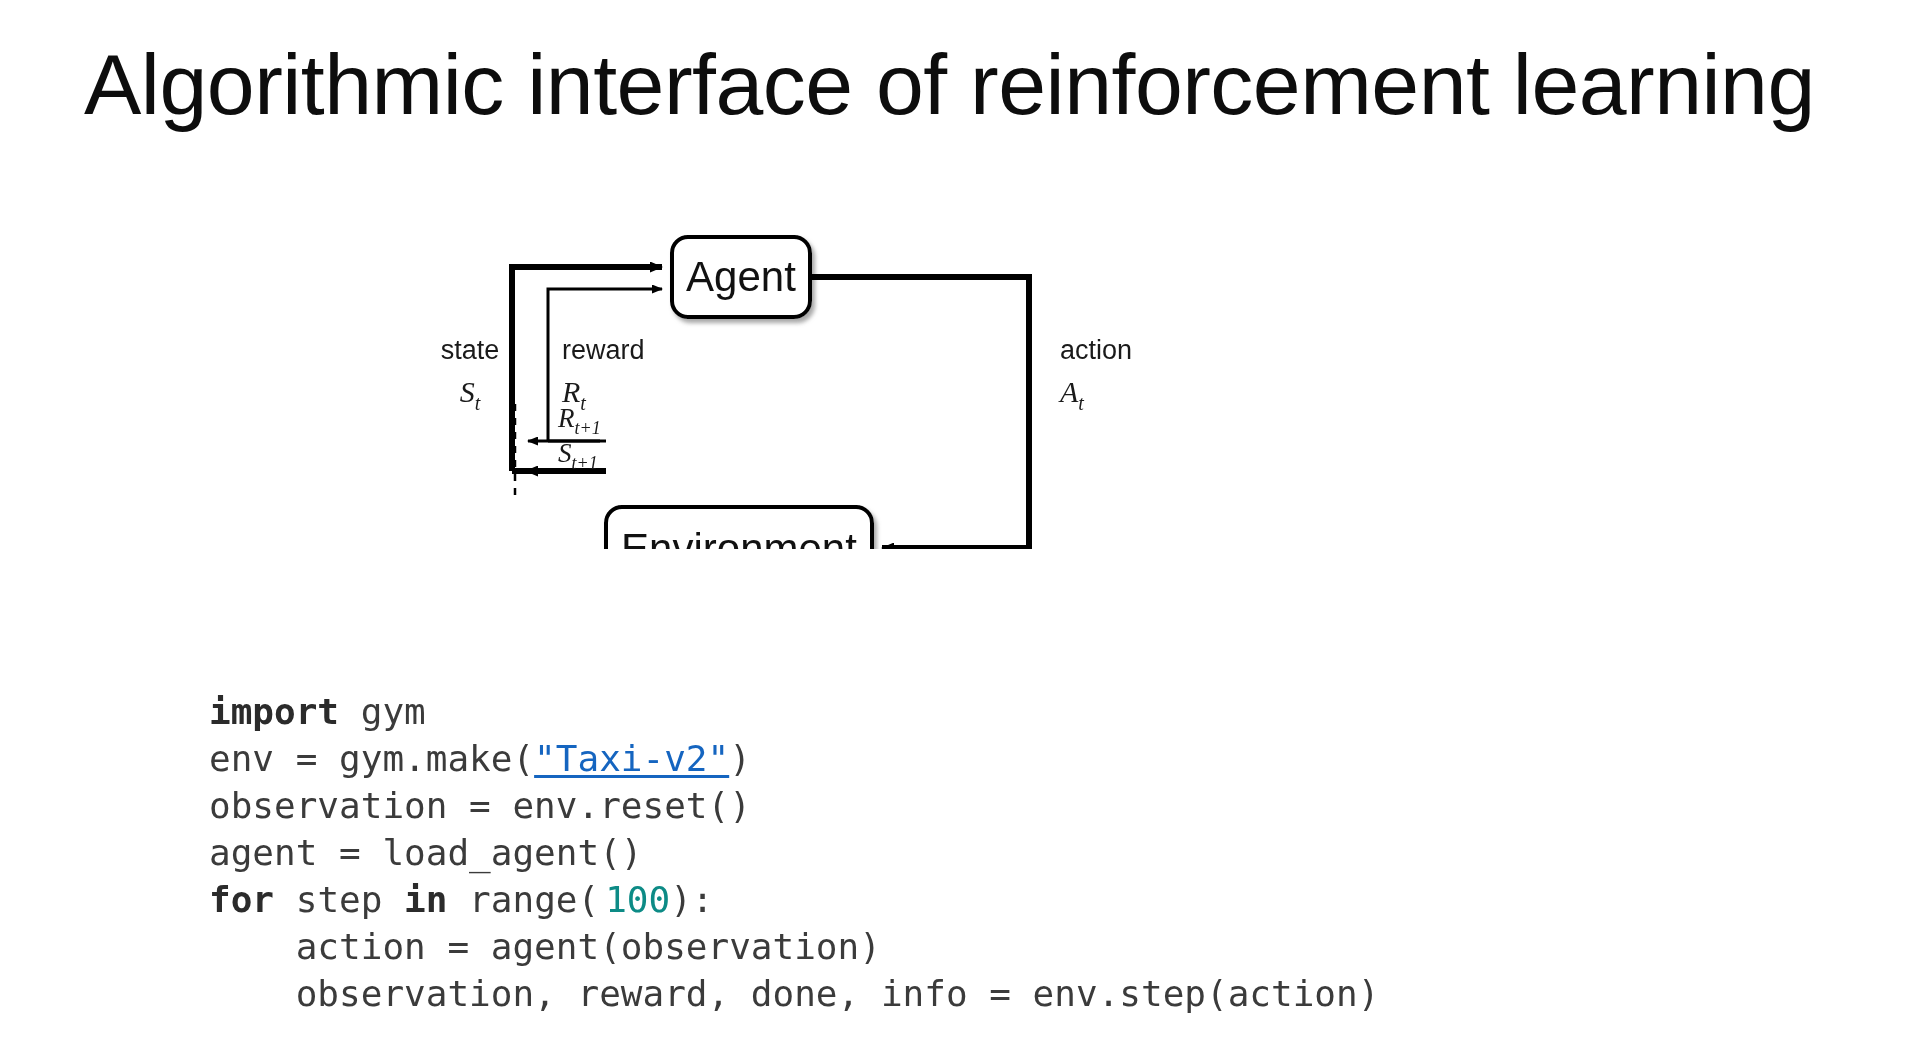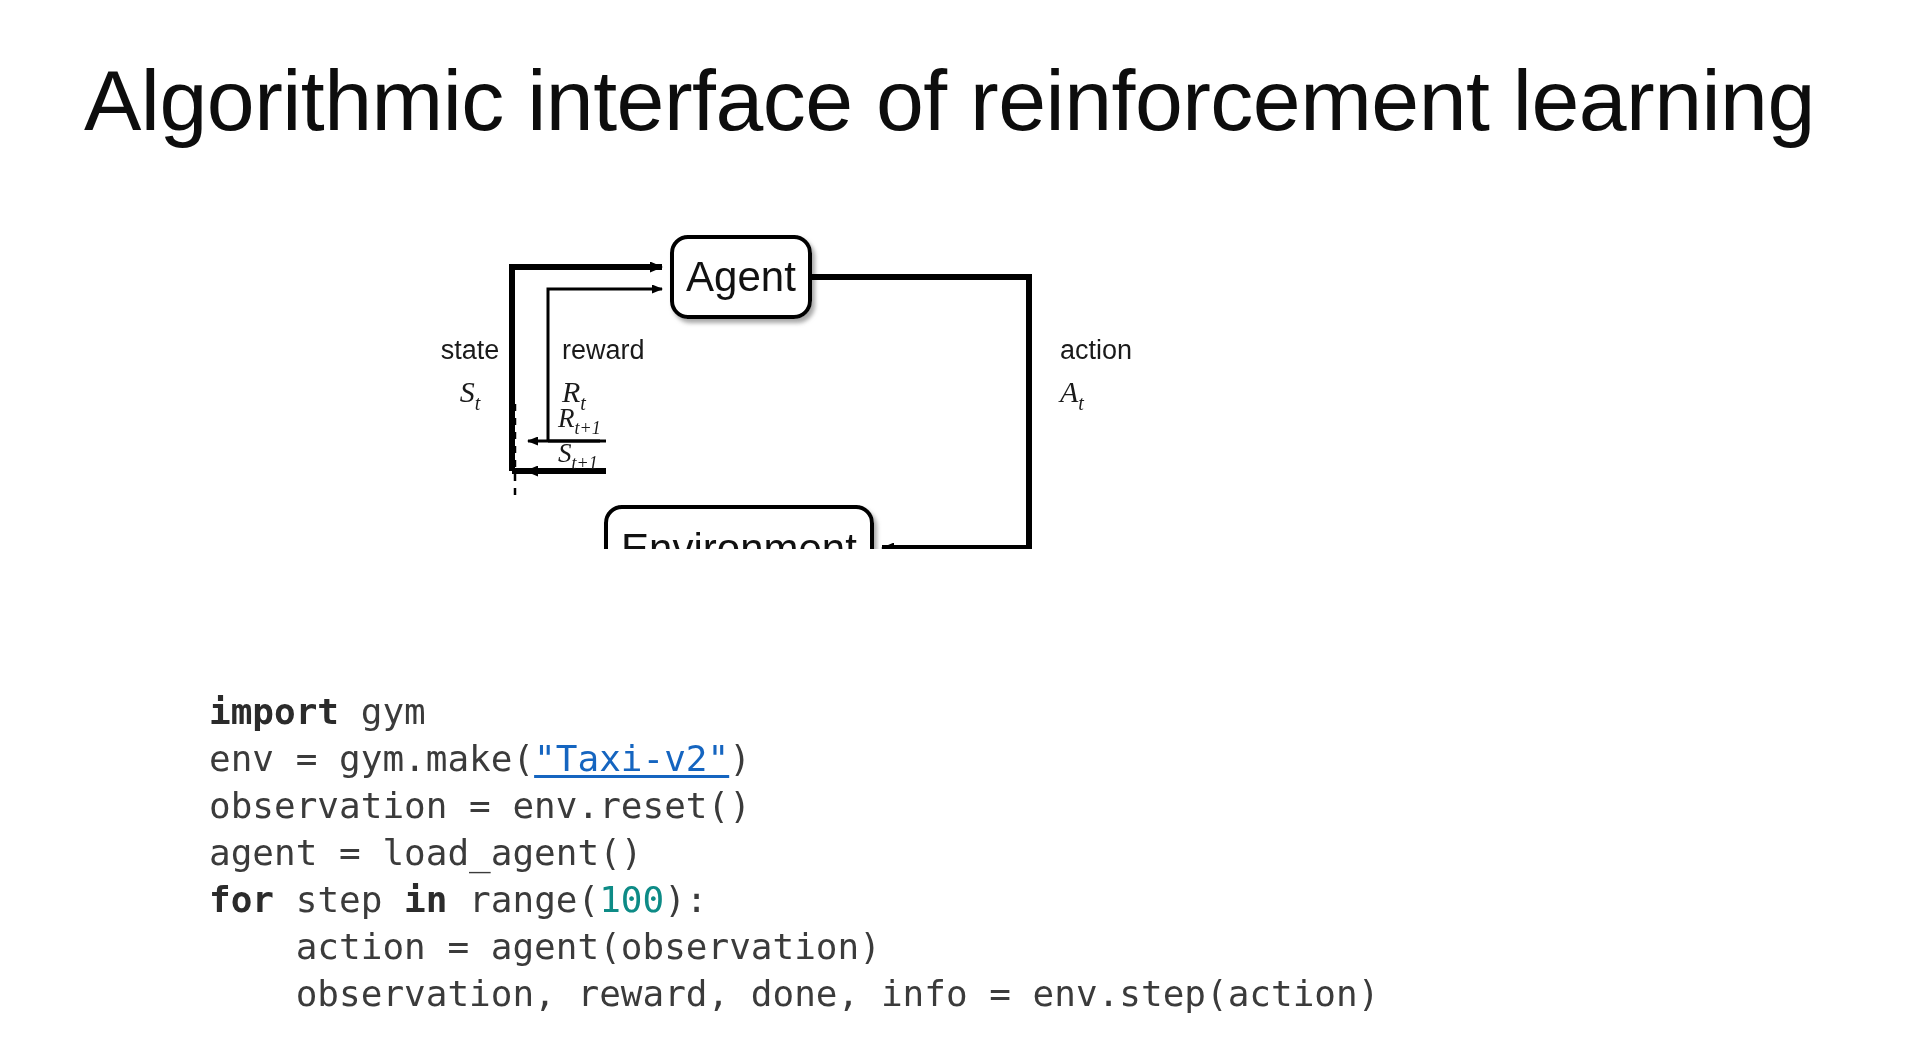--- a/index.html
+++ b/index.html
@@ -12,21 +12,21 @@
     height: 1048px;
     position: relative;
     overflow: hidden;
     font-family: "Liberation Sans", sans-serif;
   }
 
   
   #slide-title {
     position: absolute;
     left: 84px;
-    top: 54px;
+    top: 38px;
     width: 1780px;
     font-family: "Liberation Sans", sans-serif;
     font-weight: 400;
     font-size: 86px;
     line-height: 1.08;
     color: #0d0d0d;
     letter-spacing: -0.5px;
     white-space: nowrap;
   }
 
@@ -58,20 +58,21 @@
     display: block;
     height: 47px;
   }
   .kw {
     font-weight: bold;
     color: #2b2b2b;
     text-align: right;
   }
   .num {
     color: #0d8b86;
+    margin-left: 6px;
   }
   .lnk {
     color: #1565c0;
     text-decoration: underline;
     text-decoration-thickness: 3px;
     text-underline-offset: 4px;
     cursor: pointer;
   }
 </style>
 </head>

